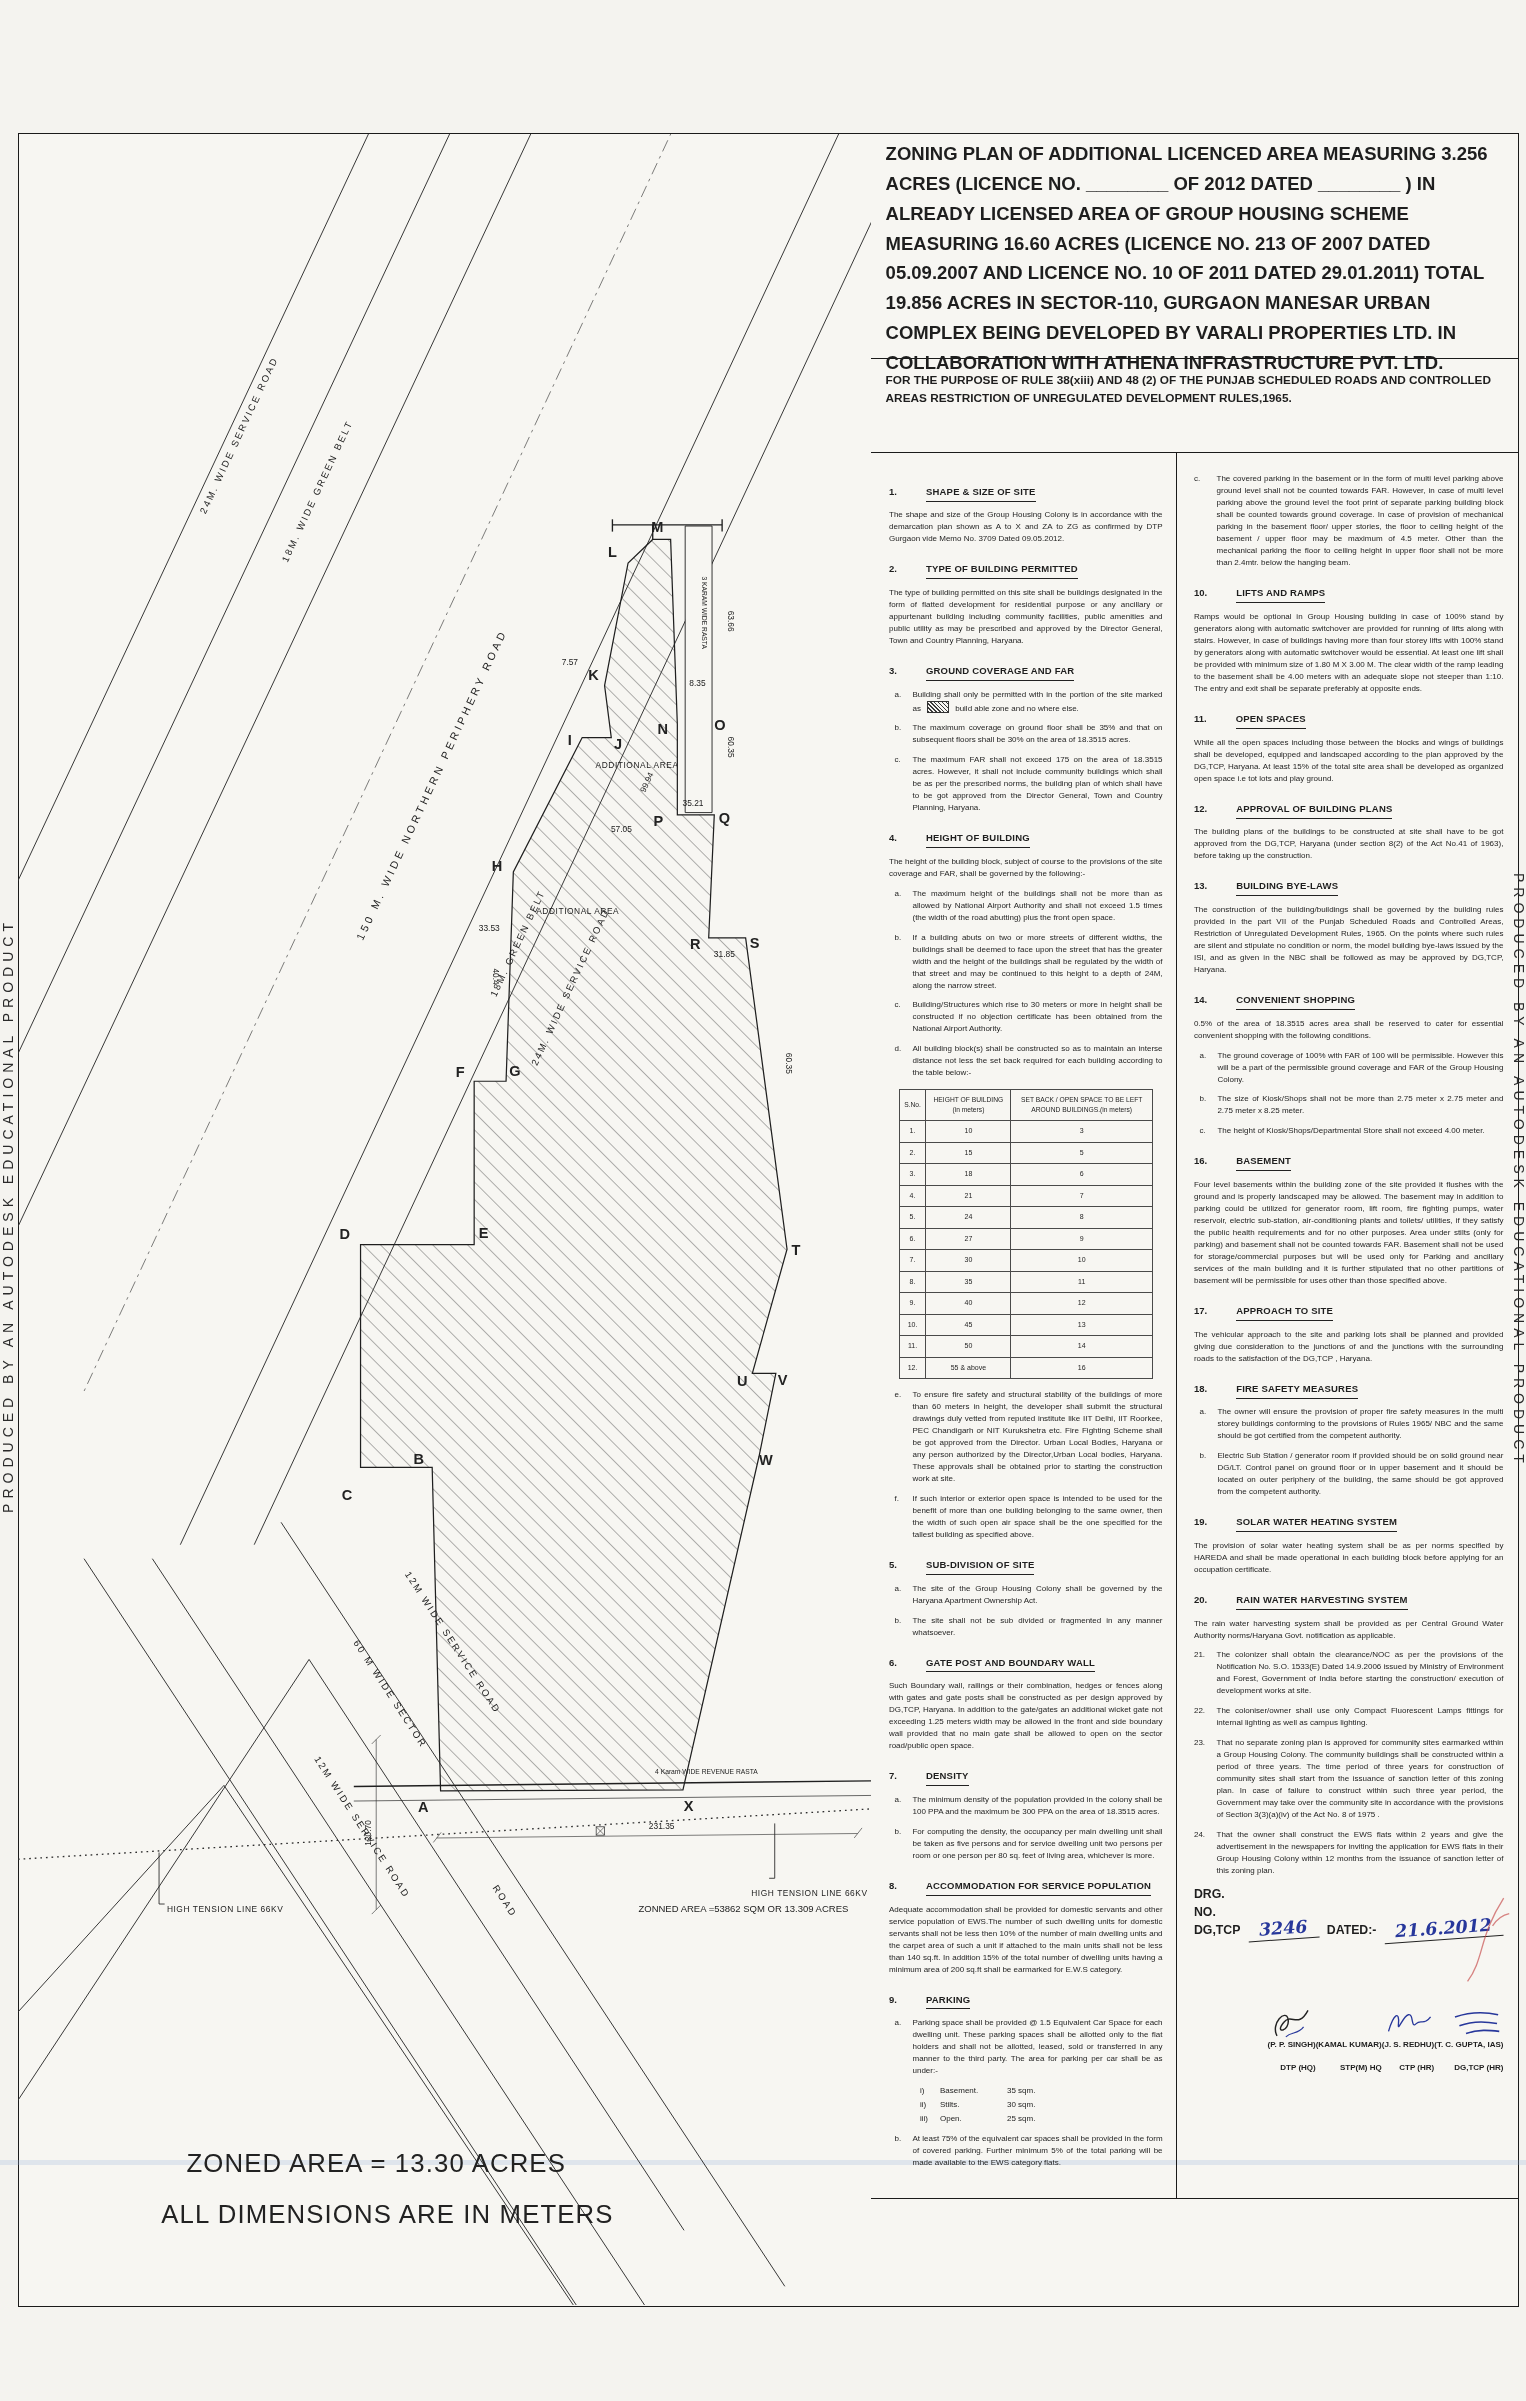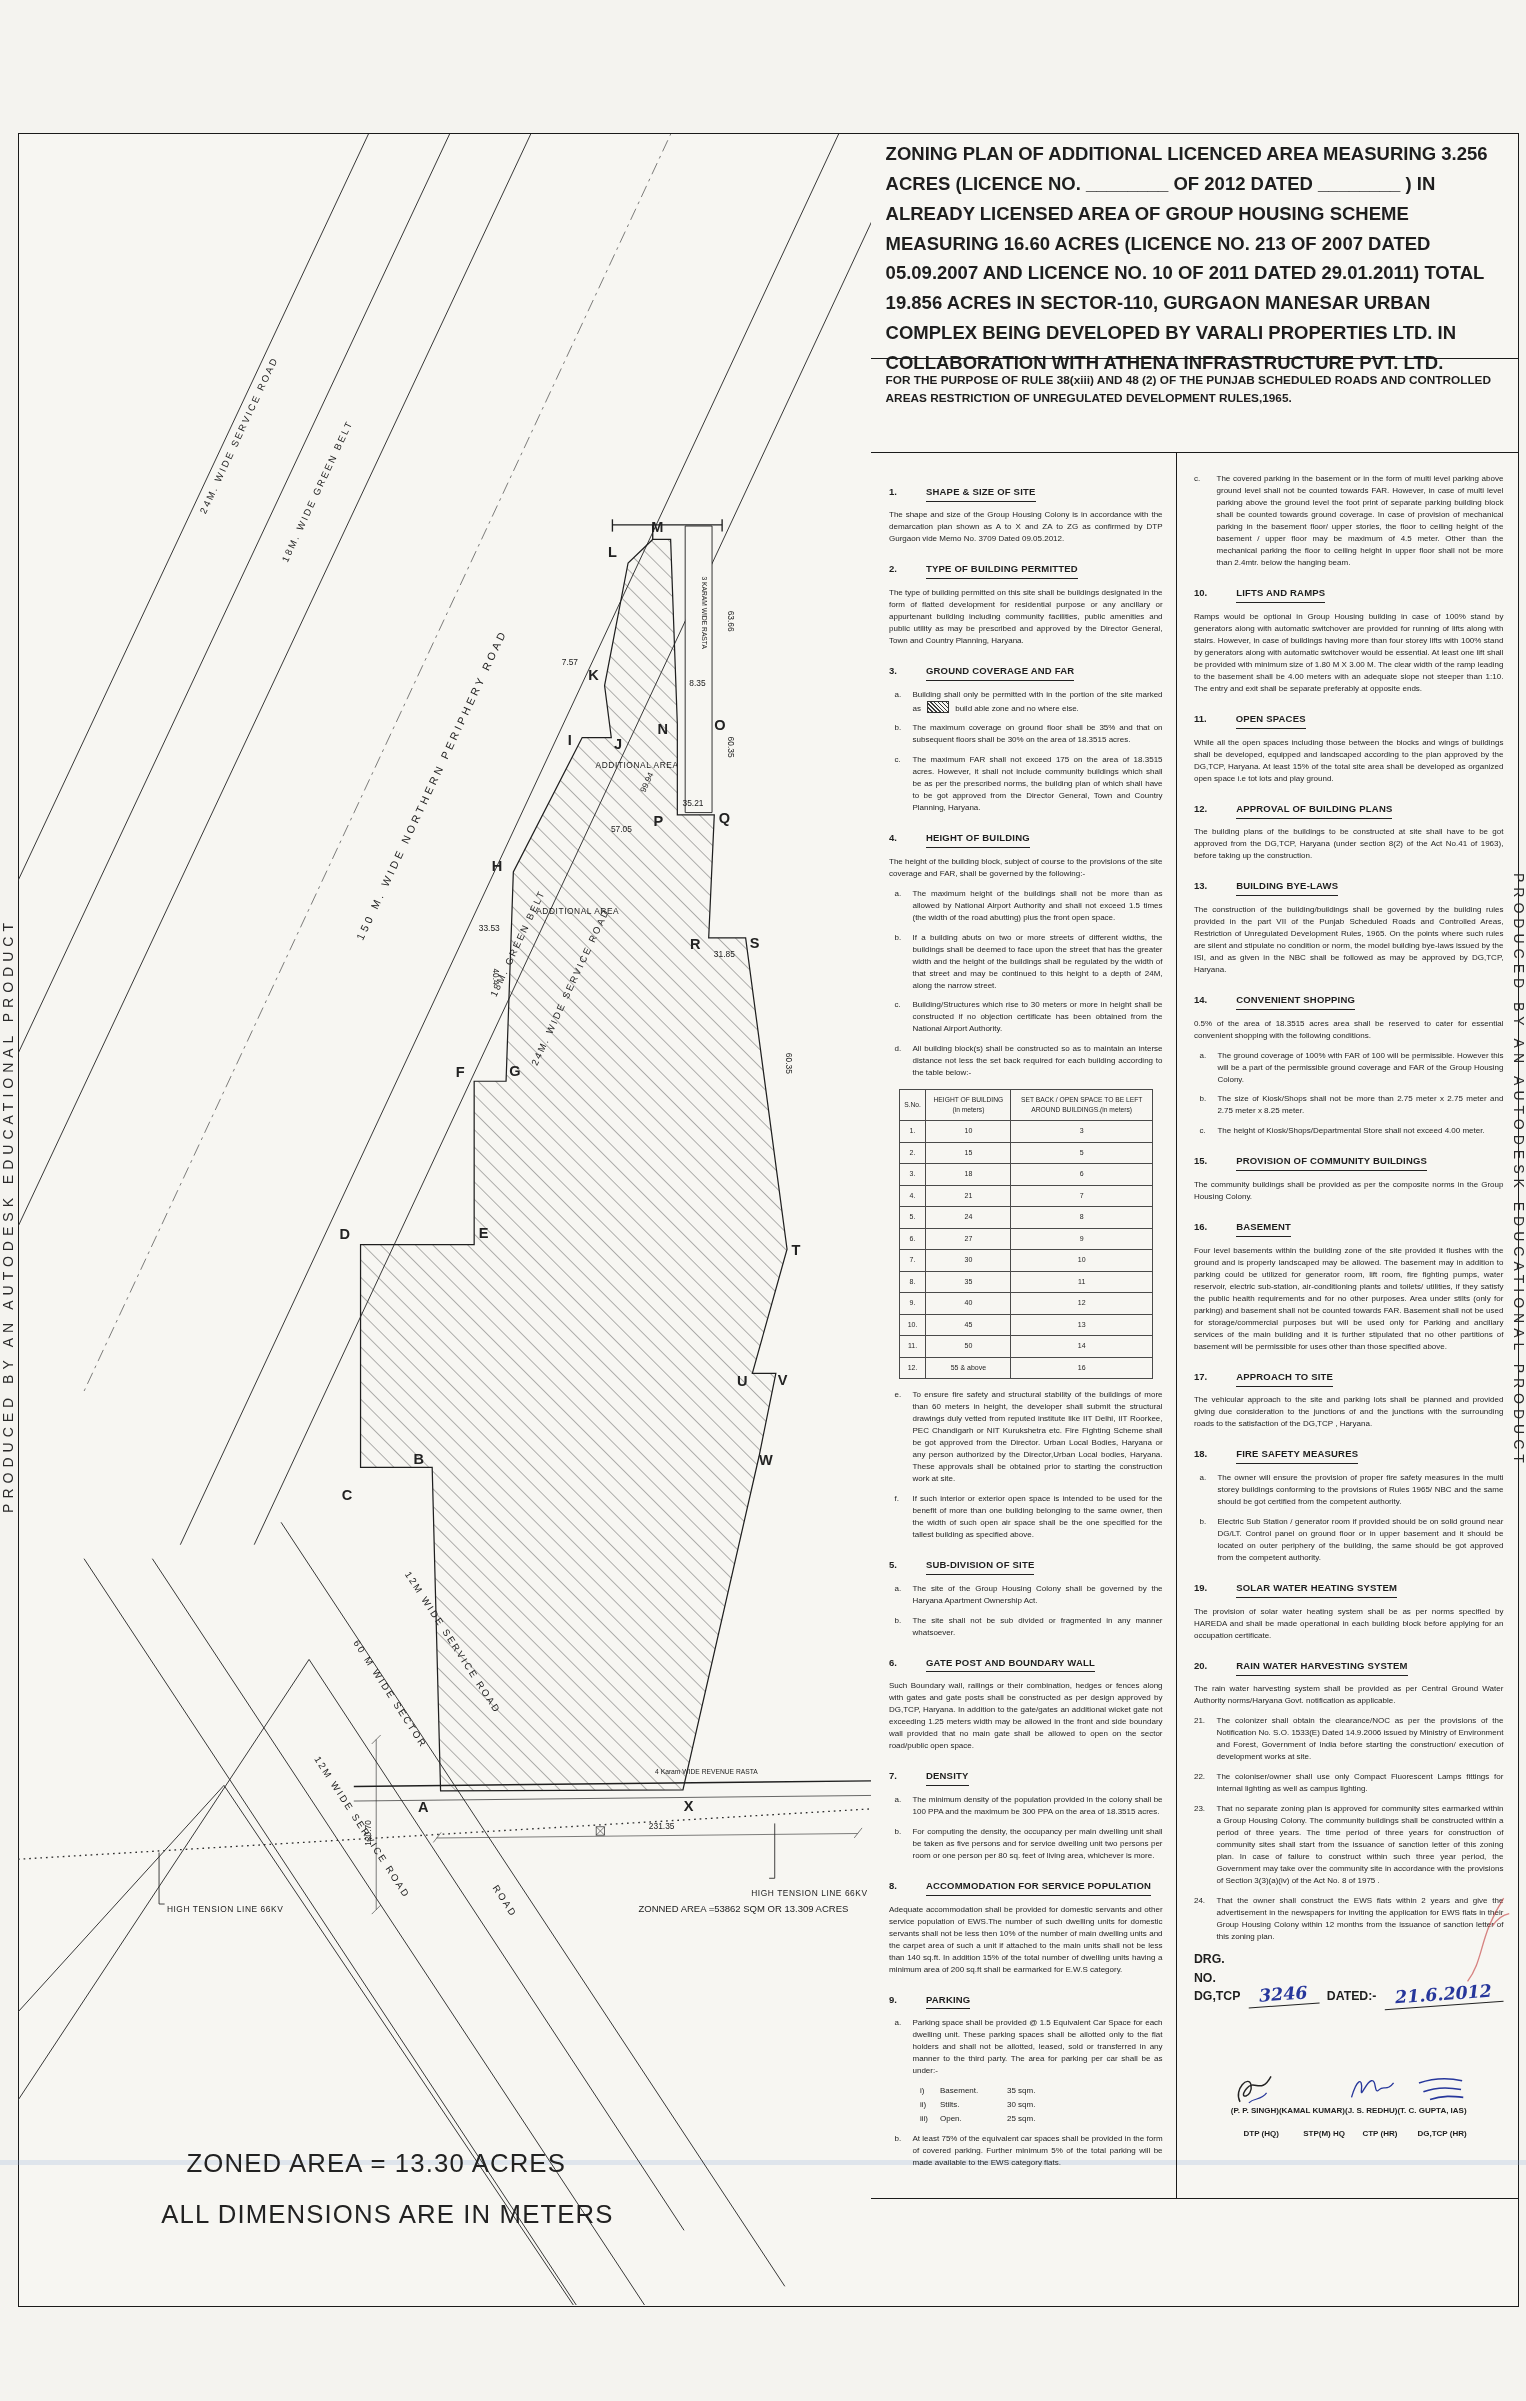--- a/index.html
+++ b/index.html
@@ -44,21 +44,21 @@
     border:0.6px solid #333;
     background:repeating-linear-gradient(45deg,#3a3a3a 0 0.8px,transparent 0.8px 2.8px);}
   table.setback{border-collapse:collapse;margin:10px auto;width:93%;font-size:7px;}
   table.setback th,table.setback td{border:0.9px solid #4a4a4a;padding:5px 3.4px;text-align:center;
     white-space:pre-line;font-weight:normal;}
   table.setback th{font-size:6.7px;}
   .drg-row{display:flex;align-items:flex-end;gap:7.8px;font-size:12.3px;font-weight:bold;}
   .hand{font-family:"DejaVu Serif",serif;color:#27379b;font-size:17.4px;font-weight:bold;
     font-style:italic;display:inline-block;transform:rotate(-4deg);
     border-bottom:1.4px solid #222;padding:0 11.2px 1.1px;line-height:1;}
-  .sig-row{display:flex;justify-content:center;margin-top:67px;font-size:8px;font-weight:bold;}
+  .sig-row{display:flex;justify-content:flex-end;margin-top:67px;font-size:8px;font-weight:bold;}
   .sig{text-align:right;}
   .sig .scribble{height:32px;display:flex;justify-content:flex-end;}
   .sig .sig-title{margin-top:11px;}
 
   
   .plan-wrap{position:absolute;left:18px;top:134px;width:853px;height:2171px;}
   svg text{font-family:"Liberation Sans",sans-serif;fill:#222;}
   .rlabel2{font-size:17px;letter-spacing:4px;}
   .rlabel3{font-size:19px;letter-spacing:6px;}
   .vletter{font-size:26px;font-weight:bold;}
@@ -479,27 +479,20 @@
             <span class="tag">b.</span>
             <span class="itext">The size of Kiosk/Shops shall not be more than 2.75 meter x 2.75 meter and 2.75 meter x 8.25 meter.</span>
           </div>
           <div class="item">
             <span class="tag">c.</span>
             <span class="itext">The height of Kiosk/Shops/Departmental Store shall not exceed 4.00 meter.</span>
           </div>
         </div>
         <div class="sec">
           <div class="sec-head">
-            <span class="sec-num">15.</span>
-            <span class="sec-title">PROVISION OF COMMUNITY BUILDINGS</span>
-          </div>
-          <p class="body">The community buildings shall be provided as per the composite norms in the Group Housing Colony.</p>
-        </div>
-        <div class="sec">
-          <div class="sec-head">
             <span class="sec-num">16.</span>
             <span class="sec-title">BASEMENT</span>
           </div>
           <p class="body">Four level basements within the building zone of the site provided it flushes with the ground and is properly landscaped may be allowed. The basement may in addition to parking could be utilized for generator room, lift room, fire fighting pumps, water reservoir, electric sub-station, air-conditioning plants and toilets/ utilities, if they satisfy the public health requirements and for no other purposes. Area under stilts (only for parking) and basement shall not be counted towards FAR. Basement shall not be used for storage/commercial purposes but will be used only for Parking and ancillary services of the main building and it is further stipulated that no other partitions of basement will be permissible for uses other than those specified above.</p>
         </div>
         <div class="sec">
           <div class="sec-head">
             <span class="sec-num">17.</span>
             <span class="sec-title">APPROACH TO SITE</span>
           </div>

